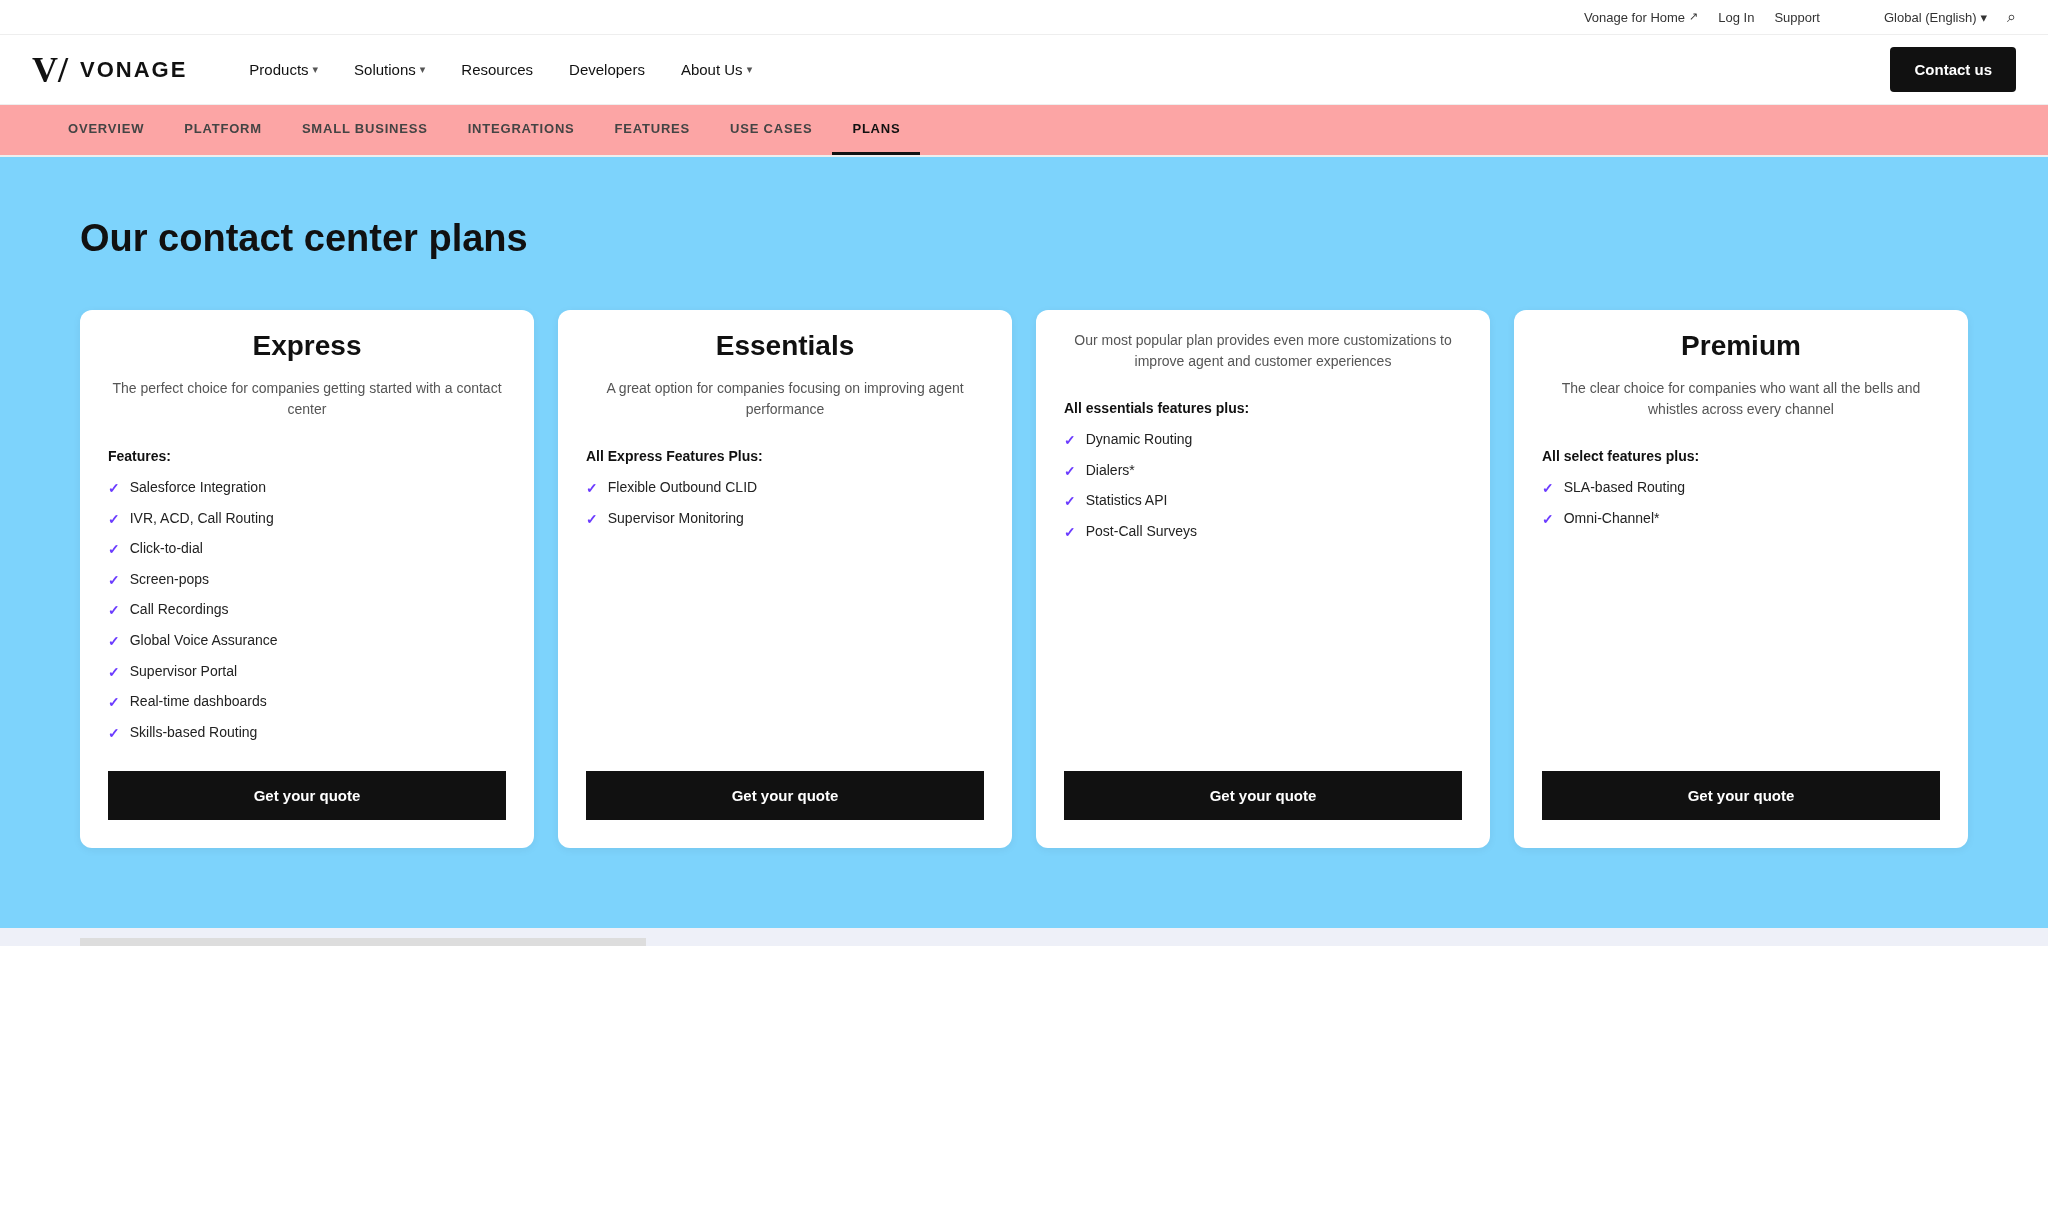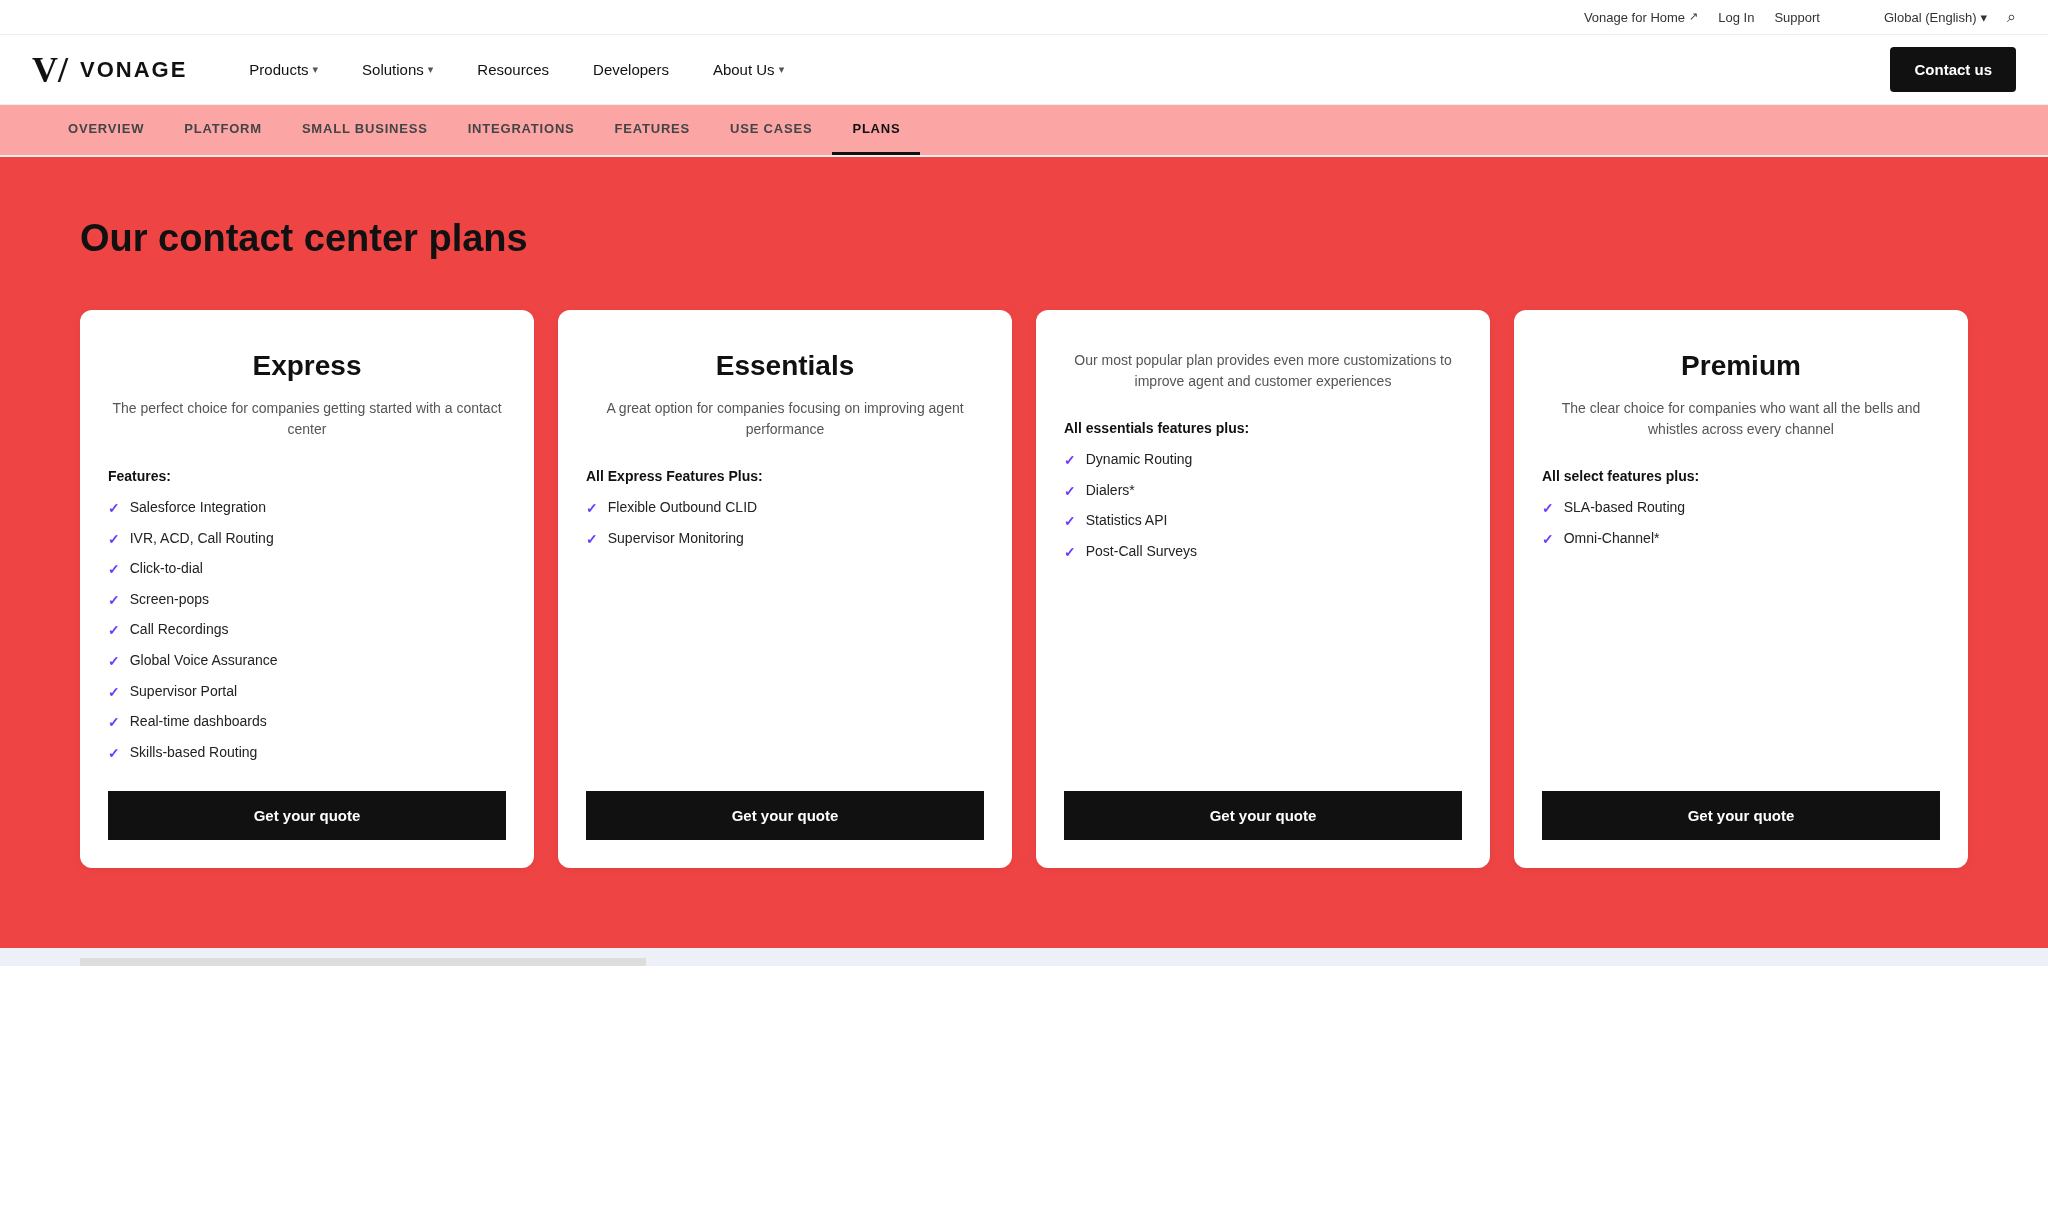--- a/index.html
+++ b/index.html
@@ -46,21 +46,21 @@
     .logo-wordmark {
       font-size: 22px;
       font-weight: 700;
       letter-spacing: 2px;
       color: #111;
       text-transform: uppercase;
     }
     .nav-links {
       display: flex;
       align-items: center;
-      gap: 16px;
+      gap: 8px;
       flex: 1;
     }
     .nav-item {
       display: flex;
       align-items: center;
       gap: 4px;
       padding: 8px 14px;
       font-size: 15px;
       font-weight: 500;
       color: #111;
@@ -99,40 +99,40 @@
       color: #444;
       cursor: pointer;
       text-transform: uppercase;
       border-bottom: 3px solid transparent;
       white-space: nowrap;
     }
     .sub-nav-item.active { color: #111; border-bottom-color: #111; }
 
     
     .hero-section {
-      background: #ef4444;
+      background: #7dd3fc;
       padding: 60px 80px 80px;
     }
     .hero-title {
       font-size: 38px;
       font-weight: 700;
       color: #111;
       margin-bottom: 50px;
     }
 
     
     .plans-grid {
       display: grid;
       grid-template-columns: repeat(4, 1fr);
       gap: 24px;
     }
     .plan-card {
       background: #fff;
       border-radius: 12px;
-      padding: 40px 28px 28px;
+      padding: 20px 28px 28px;
       display: flex;
       flex-direction: column;
       gap: 0;
       box-shadow: 0 2px 8px rgba(0,0,0,0.06);
     }
     .plan-name {
       font-size: 28px;
       font-weight: 700;
       color: #111;
       text-align: center;

